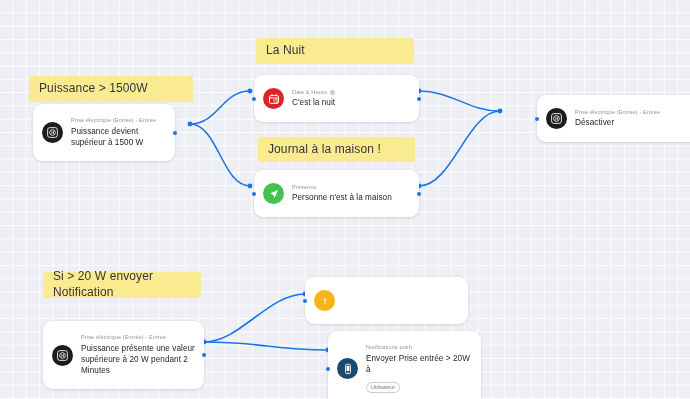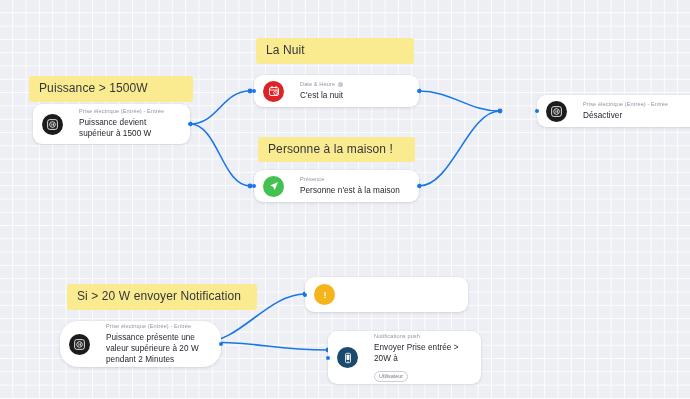--- a/index.html
+++ b/index.html
@@ -56,23 +56,22 @@
 
   
   .node {
     position: absolute;
     background: #ffffff;
     border-radius: 9px;
     box-sizing: border-box;
     box-shadow: 0 1px 3px rgba(40,45,70,0.13), 0 0 0 0.5px rgba(40,45,70,0.04);
     display: flex;
     align-items: center;
-    padding: 2px 9px;
+    padding: 13px 9px;
     z-index: 4;
-    gap: 8px;
   }
   .node-icon {
     flex: 0 0 auto;
     width: 21px;
     height: 21px;
     border-radius: 50%;
     margin-right: 8px;
     display: flex;
     align-items: center;
     justify-content: center;
@@ -173,21 +172,21 @@
       <circle cx="204" cy="342" r="2.4"></circle>
       <circle cx="305" cy="294" r="2.4"></circle>
       <circle cx="328" cy="350" r="2.4"></circle>
     </g>
   </svg>
 
   <div class="note" style="left:29px; top:76px; width:164px; height:26px;">
     <span class="note-text">Puissance &gt; 1500W</span>
   </div>
 
-  <div class="node" style="left:33px; top:104px; width:157px; min-height:40px;">
+  <div class="node" style="left:33px; top:104px; width:142px; min-height:40px;">
     <div class="node-icon ic-socket">
       <svg width="13" height="13" viewBox="0 0 24 24">
         <rect x="3" y="3" width="18" height="18" rx="4" fill="none" stroke="#ffffff" stroke-width="1.6"></rect>
         <circle cx="12" cy="12" r="5.2" fill="none" stroke="#ffffff" stroke-width="1.6"></circle>
         <rect x="10.1" y="9.6" width="1.6" height="4.8" rx="0.6" fill="#ffffff"></rect>
         <rect x="12.8" y="9.6" width="1.6" height="4.8" rx="0.6" fill="#ffffff"></rect>
       </svg>
     </div>
     <div class="node-body">
       <div class="node-cat">
@@ -218,21 +217,21 @@
         <span>Date &amp; Heure</span>
         <span class="info-dot"></span>
       </div>
       <div class="node-title">C'est la nuit</div>
     </div>
     <span class="port left"></span>
     <span class="port right"></span>
   </div>
 
   <div class="note" style="left:258px; top:137px; width:157px; height:25px;">
-    <span class="note-text">Personne à la maison !</span>
+    <span class="note-text">Journal à la maison !</span>
   </div>
 
   <div class="node" style="left:254px; top:170px; width:165px; min-height:32px;justify-content:flex-end;">
     <div class="node-icon ic-presence">
       <svg width="12" height="12" viewBox="0 0 24 24">
         <path d="M20,4 L4.4,11.2 L10.6,13.6 L13.2,19.8 Z" fill="#ffffff"></path>
       </svg>
     </div>
     <div class="node-body">
       <div class="node-cat">
@@ -255,25 +254,25 @@
     </div>
     <div class="node-body">
       <div class="node-cat">
         <span>Prise électrique (Entrée) - Entrée</span>
       </div>
       <div class="node-title">Désactiver</div>
     </div>
     <span class="port left"></span>
   </div>
 
-  <div class="note" style="left:43px; top:284px; width:190px; height:26px;margin-left:24px;">
+  <div class="note" style="left:43px; top:272px; width:158px; height:26px;">
     <span class="note-text">Si &gt; 20 W envoyer Notification</span>
   </div>
 
-  <div class="node" style="left:60px; top:321px; width:161px; min-height:42px;border-radius:18px;">
+  <div class="node" style="left:43px; top:321px; width:161px; min-height:42px;">
     <div class="node-icon ic-socket">
       <svg width="13" height="13" viewBox="0 0 24 24">
         <rect x="3" y="3" width="18" height="18" rx="4" fill="none" stroke="#ffffff" stroke-width="1.6"></rect>
         <circle cx="12" cy="12" r="5.2" fill="none" stroke="#ffffff" stroke-width="1.6"></circle>
         <rect x="10.1" y="9.6" width="1.6" height="4.8" rx="0.6" fill="#ffffff"></rect>
         <rect x="12.8" y="9.6" width="1.6" height="4.8" rx="0.6" fill="#ffffff"></rect>
       </svg>
     </div>
     <div class="node-body">
       <div class="node-cat">

